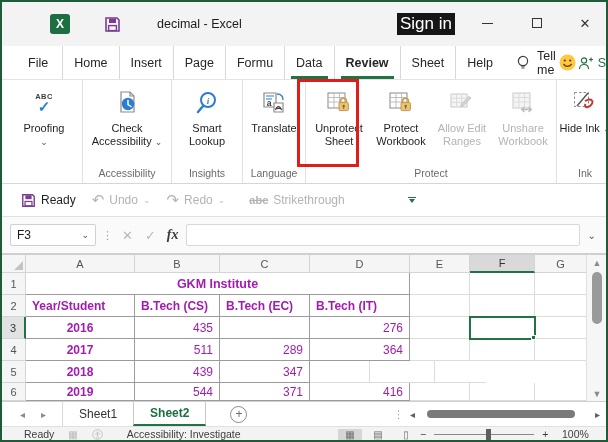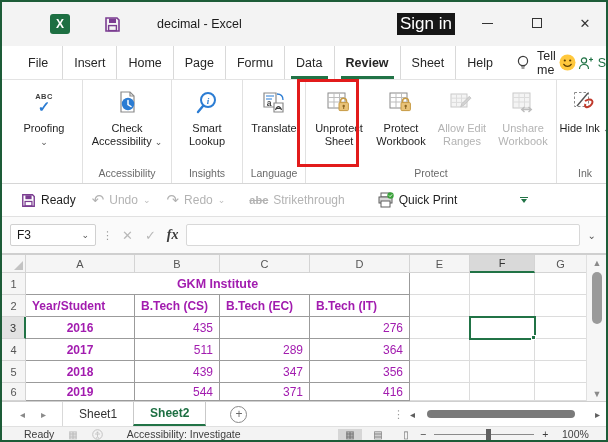--- a/index.html
+++ b/index.html
@@ -132,22 +132,22 @@
         <span class="minbar"></span>
       </div>
     <div class="winctl ctl-max">
         <span class="maxbox"></span>
       </div>
     <div class="winctl ctl-close">✕</div>
   </div>
 
   <div class="tabsrow">
     <div class="tab">File</div>
+    <div class="tab">Home</div>
     <div class="tab">Insert</div>
-    <div class="tab">Home</div>
     <div class="tab">Page</div>
     <div class="tab">Formu</div>
     <div class="tab underl">Data</div>
     <div class="tab sel">Review</div>
     <div class="tab">Sheet</div>
     <div class="tab nold">Help</div>
     <div class="tellme">
       <span>
         <svg width="14" height="16" viewBox="0 0 14 16">
             <circle cx="7" cy="6" r="4.6" fill="none" stroke="#3c3c3c" stroke-width="1.2"></circle>
@@ -333,32 +333,20 @@
     </div>
     <div class="qitem disabled">
       <span class="qundo">↷</span>
       <span>Redo</span>
       <span class="chev">⌄</span>
     </div>
     <div class="qitem disabled" style="margin-left:8px">
       <span class="abc-strike">abc</span>
       <span>Strikethrough</span>
     </div>
-    <div class="qitem" style="margin-left:16px">
-      <span>
-        <svg width="17" height="16" viewBox="0 0 17 16">
-            <rect x="4" y="1" width="9" height="4" fill="#fff" stroke="#5f5f5f"></rect>
-            <rect x="2" y="5" width="13" height="6" fill="#d9d9d9" stroke="#5f5f5f"></rect>
-            <rect x="4" y="9" width="9" height="6" fill="#fff" stroke="#5f5f5f"></rect>
-            <circle cx="13.5" cy="3.5" r="3.2" fill="#3aa13a"></circle>
-            <path d="M12 3.5 l1.1 1.1 2-2.2" stroke="#fff" stroke-width="0.9" fill="none"></path>
-          </svg>
-      </span>
-      <span>Quick Print</span>
-    </div>
     <div class="qat-overflow">
       <span class="bar"></span>
         <span class="tri"></span>
     </div>
   </div>
 
   <div class="fbar">
     <div class="namebox">
       <span>F3</span>
       <span class="chev">⌄</span>
@@ -424,21 +412,20 @@
       <div class="cell cw-e"></div>
       <div class="cell cw-f"></div>
       <div class="cell cw-gg"></div>
     </div>
 
     <div class="gr-row r">
       <div class="rh cw-g">5</div>
       <div class="cell tb year cw-a">2018</div>
       <div class="cell tb num cw-b">439</div>
       <div class="cell tb num cw-c">347</div>
-      <div class="cell tb num cw-d">356</div>
       <div class="cell cw-e"></div>
       <div class="cell cw-f"></div>
       <div class="cell cw-gg"></div>
     </div>
 
     <div class="gr-row r6">
       <div class="rh cw-g">6</div>
       <div class="cell tb year cw-a">2019</div>
       <div class="cell tb num cw-b">544</div>
       <div class="cell tb num cw-c">371</div>

